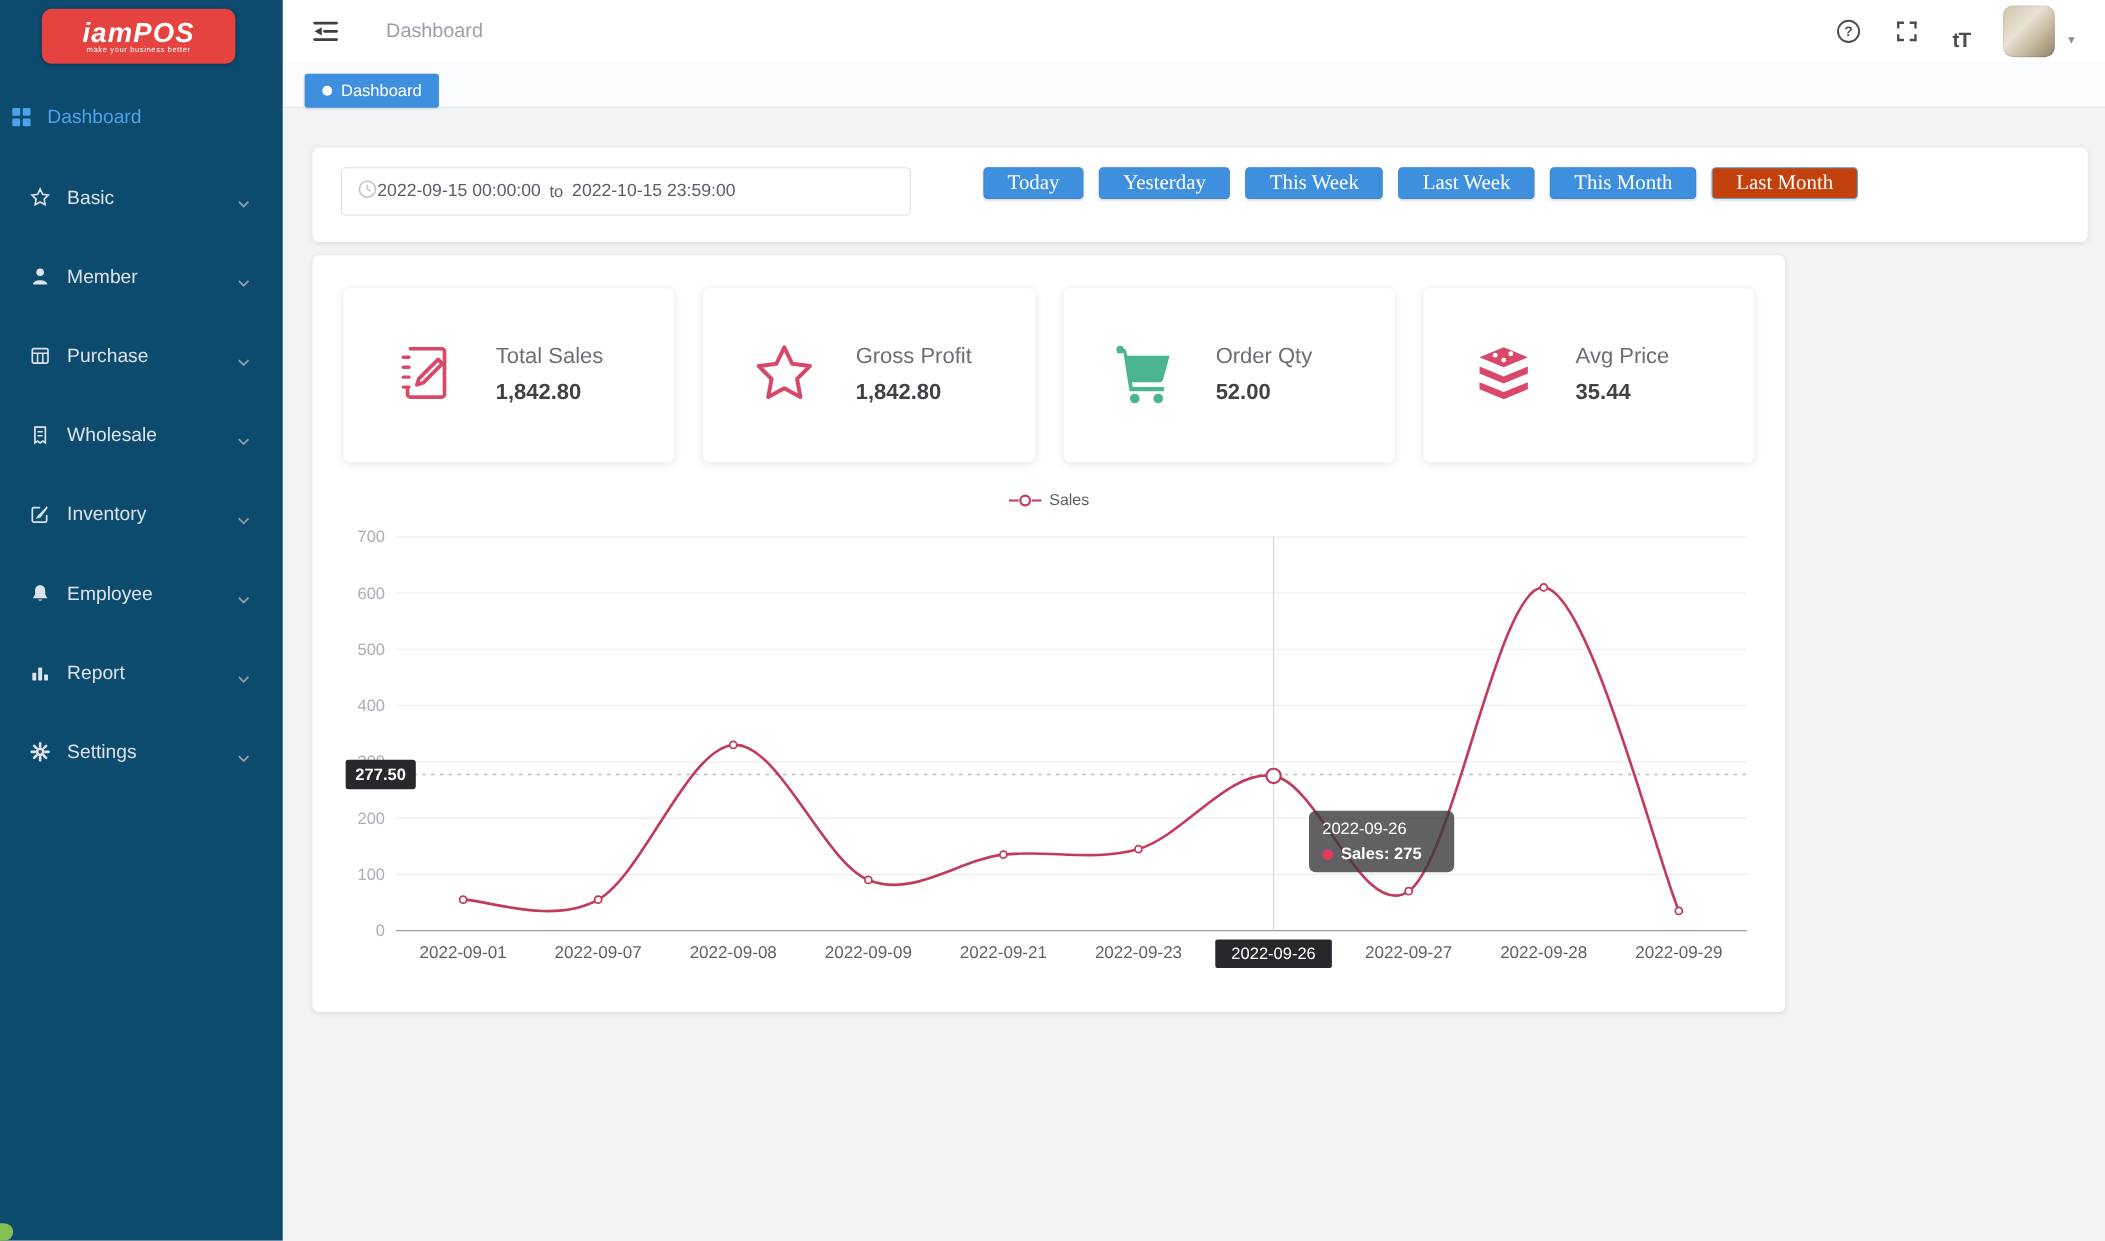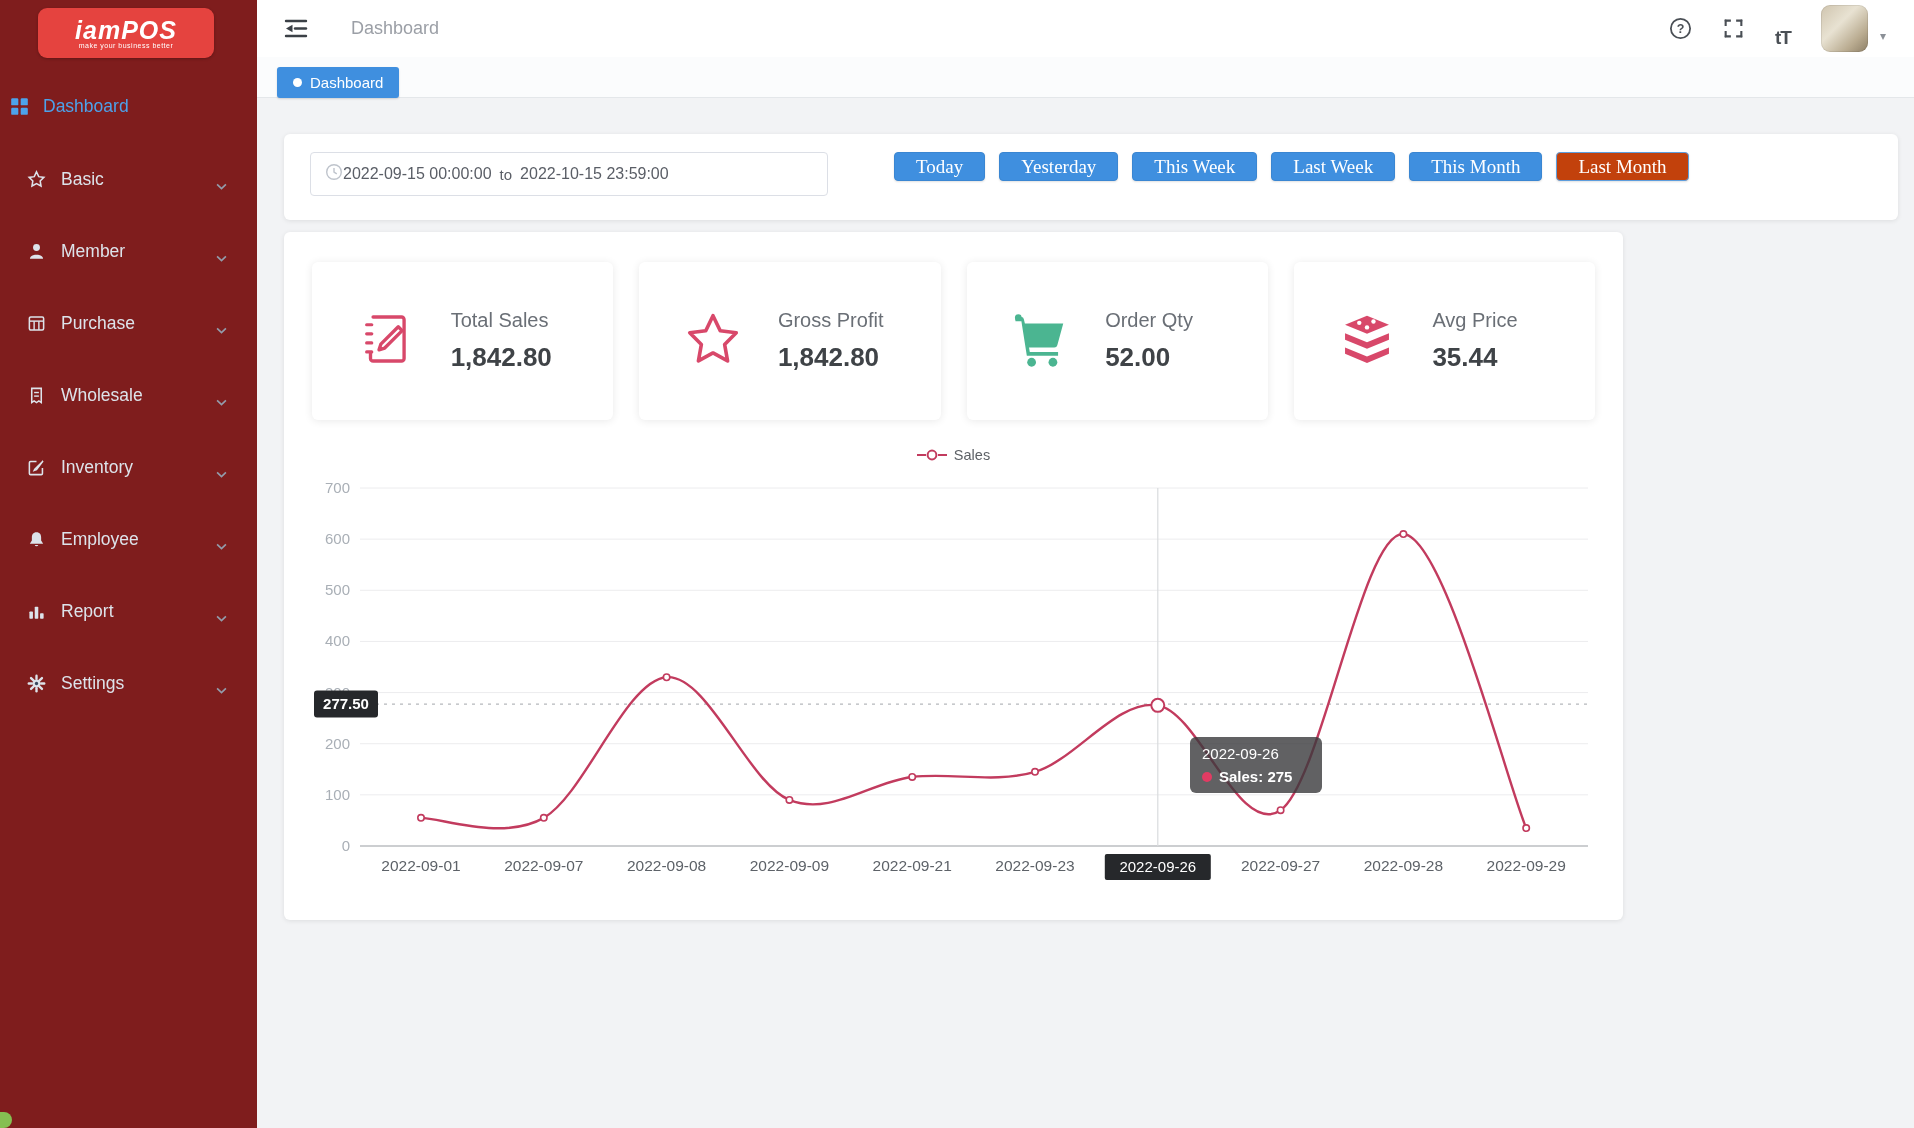--- a/index.html
+++ b/index.html
@@ -1,20 +1,20 @@
 <!DOCTYPE html>
 <html><head>
 <meta charset="utf-8">
 <style>
   * { margin:0; padding:0; box-sizing:border-box; }
   html,body { width:1914px; height:1128px; overflow:hidden; }
   body { font-family:"Liberation Sans", sans-serif; background:#f2f3f5; position:relative; }
 
   
-  .sidebar { position:absolute; left:0; top:0; width:257px; height:1128px; background:#7f1d1d; z-index:10; }
+  .sidebar { position:absolute; left:0; top:0; width:257px; height:1128px; background:#0c4a6e; z-index:10; }
   .logo-box { margin:8px 0 0 38px; width:176px; height:50px; background:#e5433f; border-radius:9px;
               display:flex; flex-direction:column; align-items:center; justify-content:center; box-shadow:0 1px 3px rgba(0,0,0,.25); }
   .logo-title { color:#fff; font-weight:bold; font-style:italic; font-size:25px; letter-spacing:1px; line-height:24px; }
   .logo-tagline { color:#fff; font-size:7px; letter-spacing:.5px; }
   .sb-dashboard { display:flex; align-items:center; gap:14px; padding:14px 0 14px 10px; margin-top:24px; cursor:pointer; }
   .sb-dashboard .sb-label { color:#4da2ea; font-size:17.5px; }
   .sb-nav { margin-top:26px; }
   .sb-item { display:flex; align-items:center; height:44px; margin-bottom:28px; padding-left:27px; position:relative; cursor:pointer; color:#dde3ea; }
   .sb-item .sb-label { font-size:17.5px; margin-left:15px; }
   .sb-item .chev { position:absolute; right:30px; top:19px; }
@@ -48,21 +48,21 @@
   .quick-btns { position:absolute; left:610px; top:18px; display:flex; gap:14px; }
   .qbtn { height:29px; padding:0 21px; background:#3f8fdf; border:1px solid #3a86d2; color:#fff; font-size:19px;
           border-radius:4px; cursor:pointer; font-family:Liberation Serif, serif; box-shadow:0 1px 2px rgba(0,0,0,.12); }
   .qbtn.lighter { background:#c2410c; border-color:#5e9edd; } 
   .panel { position:absolute; left:27px; top:232px; width:1339px; height:688px; background:#fff; border-radius:6px; box-shadow:0 1px 5px rgba(0,0,0,.09);padding-left:44px; }
   .stats-grid { position:absolute; left:28px; top:30px; width:1283px; display:grid; grid-template-columns:repeat(4,1fr); gap:26px; }
   .stat-card { height:158px; background:#fff; border-radius:6px; box-shadow:0 1px 8px rgba(0,0,0,.09);
                display:flex; align-items:center; justify-content:center; gap:34px; }
   .stat-text { display:flex; flex-direction:column; gap:10px; min-width:120px; }
   .stat-label { color:#6a6f76; font-size:20px; }
-  .stat-value { color:#3f4347; font-size:26px; font-weight:bold; }
+  .stat-value { color:#3f4347; font-size:20px; font-weight:bold; }
 
   .legend { position:absolute; top:215px; left:0; width:100%; display:flex; justify-content:center; }
   .legend-inner { display:inline-flex; align-items:center; gap:7px; cursor:pointer; }
   .legend-label { color:#5d6166; font-size:14.5px; }
 
   .chart-wrap { position:absolute; left:30px; top:235px; width:1290px; height:430px; }
 
   .tooltip { position:absolute; left:906px; top:505px; width:132px; background:rgba(58,58,60,.8); border-radius:6px;
              padding:8px 12px; z-index:5; pointer-events:none; }
   .tooltip-title { color:#fff; font-size:15px; margin-bottom:6px; }

